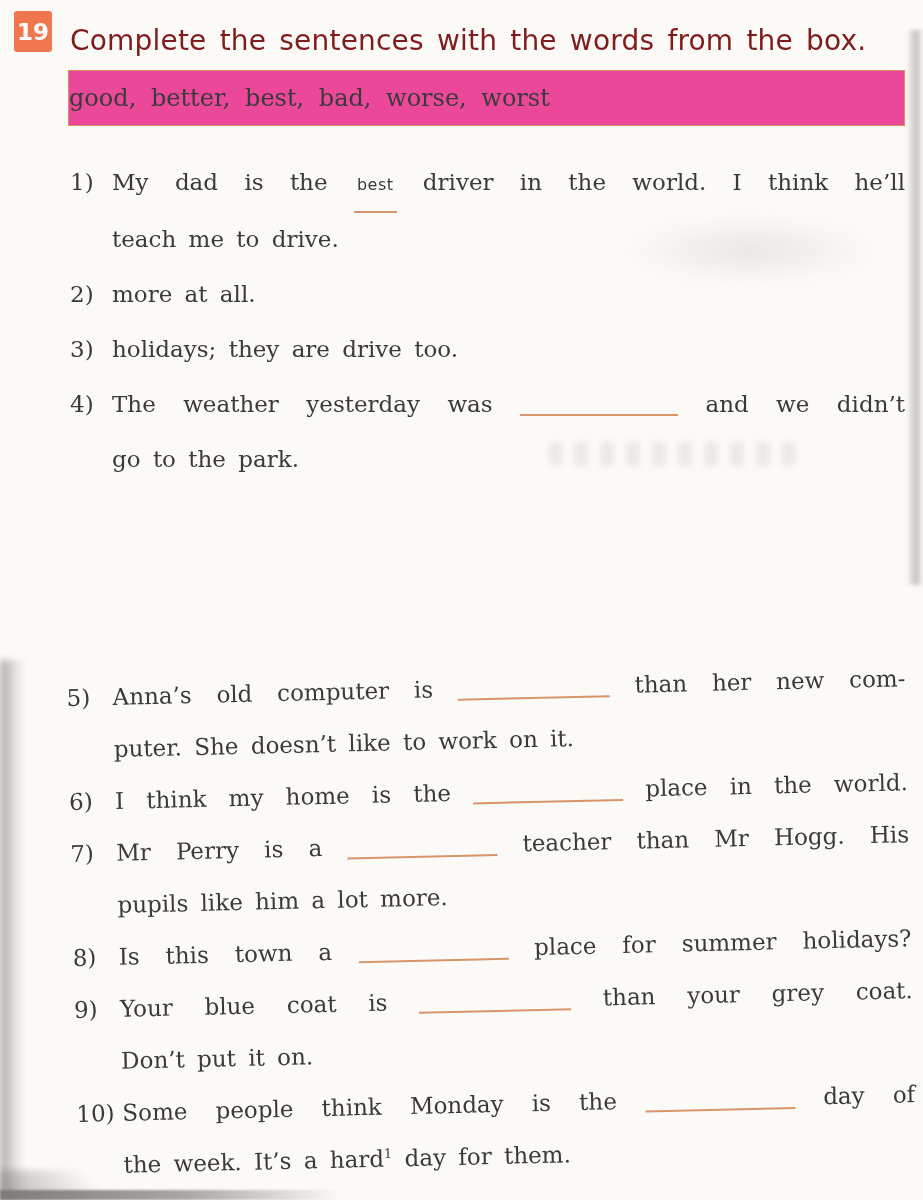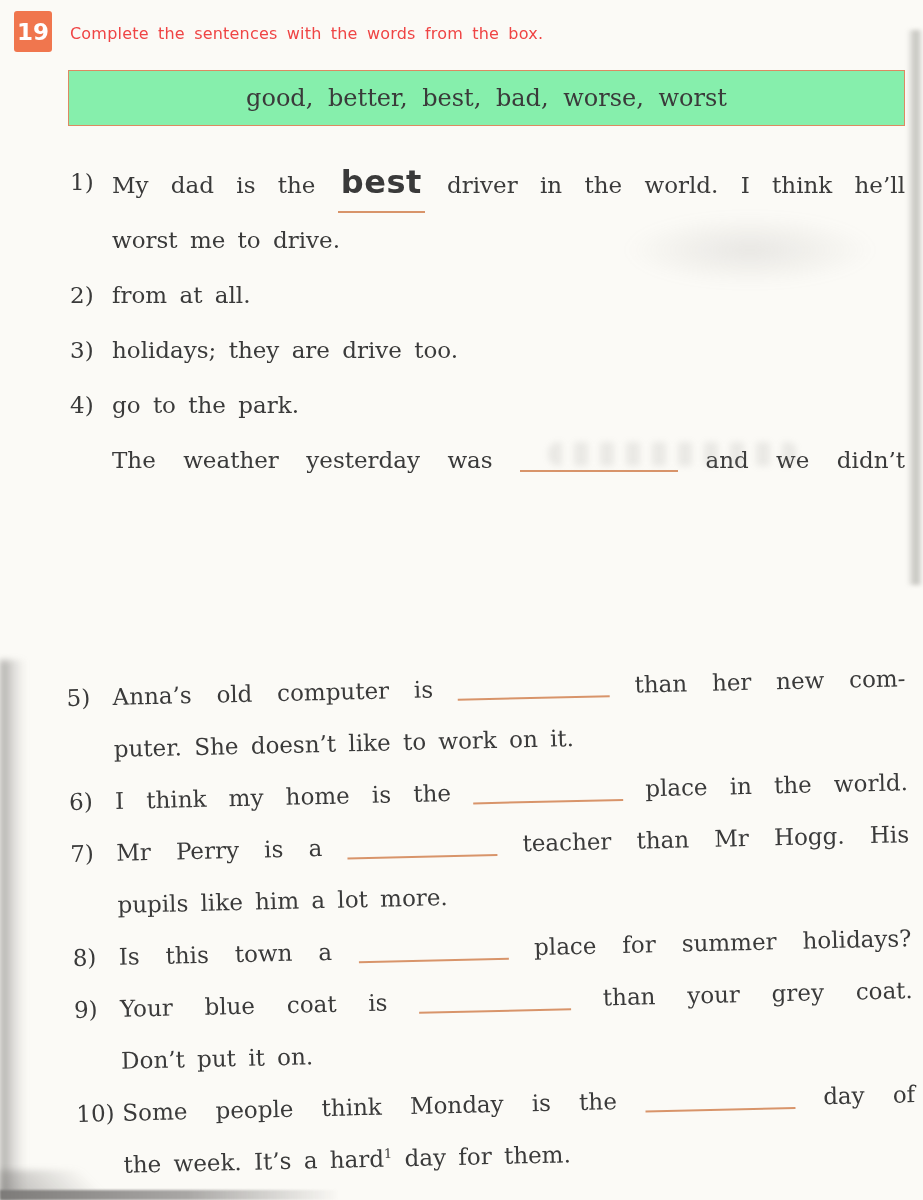--- a/index.html
+++ b/index.html
@@ -23,31 +23,31 @@
     background: var(--accent-orange, #f0764e);
     color: #ffffff;
     border-radius: 3px;
     display: flex; align-items: center; justify-content: center;
     font-family: "DejaVu Sans", "Liberation Sans", sans-serif;
     font-weight: bold; font-size: 23px;
   }
   .instruction {
     position: absolute; left: 70px; top: 24px;
     font-family: "DejaVu Sans", "Liberation Sans", sans-serif;
-    font-size: 16px; color: #ef4444;
+    font-size: 28px; color: #7f1d1d;
     word-spacing: 4px; letter-spacing: 0.2px;
   }
 
   
   .wordbox {
     position: absolute; left: 68px; top: 70px;
     width: 835px; height: 54px;
     border: 1px solid var(--box-border, #dd8a62);
-    background: #86efac;
-    text-align: center; line-height: 54px;
+    background: #ec4899;
+    text-align: left; line-height: 54px;
     font-size: 24px; word-spacing: 7px;
   }
 
   
   .block { position: absolute; }
   .block.top { left: 70px; top: 155px; width: 835px; }
   .block.bottom {
     left: 66px; top: 672px; width: 839px;
     transform: rotate(-1.35deg);
     transform-origin: 0 0;
@@ -63,23 +63,23 @@
   .line.just { text-align: justify; text-align-last: justify; }
 
   .blank {
     display: inline-block;
     height: 18px;
     vertical-align: -4px;
     border-bottom: 2px solid var(--blank-line, #d8946a);
   }
   .answer {
     font-family: "DejaVu Sans", "Liberation Sans", sans-serif;
-    font-weight: bold; font-size: 32px;
+    font-weight: normal; font-size: 16px;
     letter-spacing: 0.5px; word-spacing: normal;
-    padding: 0 3px 10px;
+    padding: 0 3px 17px;
     border-bottom: 2px solid var(--blank-line, #d8946a);
   }
   sup { font-size: 13px; line-height: 0; }
 
   
   .edge-right {
     position: absolute; right: 1px; top: 30px; width: 15px; height: 555px;
     background: linear-gradient(to right, rgba(0,0,0,0), rgba(125,125,118,0.45) 60%, rgba(190,188,182,0.25));
     filter: blur(2px);
   }
@@ -121,40 +121,40 @@
 
   <div class="wordbox">
     <span>good, better, best, bad, worse, worst</span>
   </div>
 
   <div class="block top" id="top-items">
       <div class="item">
         <span class="num">1)</span>
         <div class="body">
           <div class="line just">My dad is the <span class="answer">best</span> driver in the world. I think he’ll</div>
-          <div class="line">worst me to drive.</div>
+          <div class="line">teach me to drive.</div>
         </div>
       </div>
       <div class="item">
         <span class="num">2)</span>
         <div class="body">
-          <div class="line">from at all.</div>
+          <div class="line">more at all.</div>
         </div>
       </div>
       <div class="item">
         <span class="num">3)</span>
         <div class="body">
           <div class="line">holidays; they are drive too.</div>
         </div>
       </div>
       <div class="item">
         <span class="num">4)</span>
         <div class="body">
+          <div class="line just">The weather yesterday was <span class="blank" style="width: 158px;"></span> and we didn’t</div>
           <div class="line">go to the park.</div>
-          <div class="line just">The weather yesterday was <span class="blank" style="width: 158px;"></span> and we didn’t</div>
         </div>
       </div>
     </div>
 
   <div class="block bottom" id="bottom-items">
       <div class="item">
         <span class="num">5)</span>
         <div class="body">
           <div class="line just">Anna’s old computer is <span class="blank" style="width: 152px;"></span> than her new com-</div>
           <div class="line">puter. She doesn’t like to work on it.</div>

